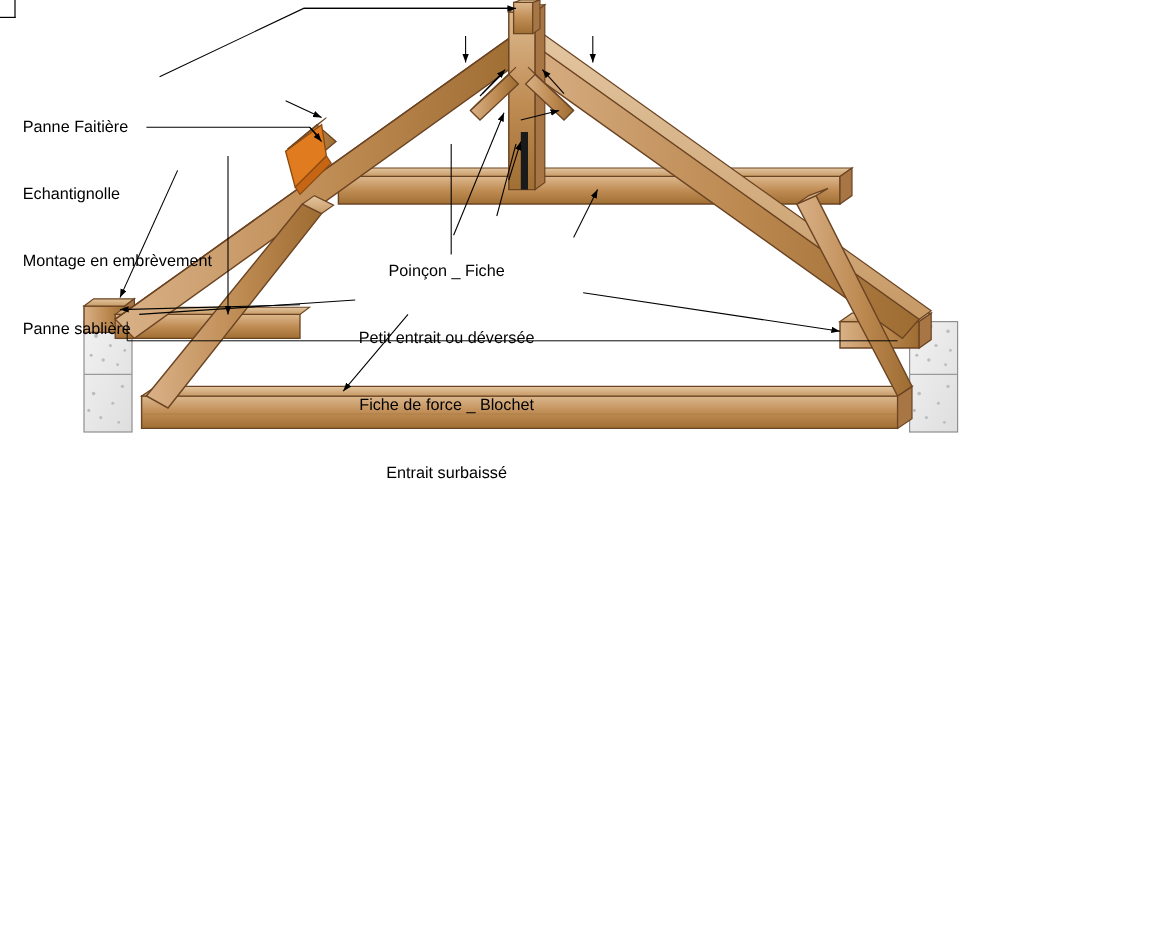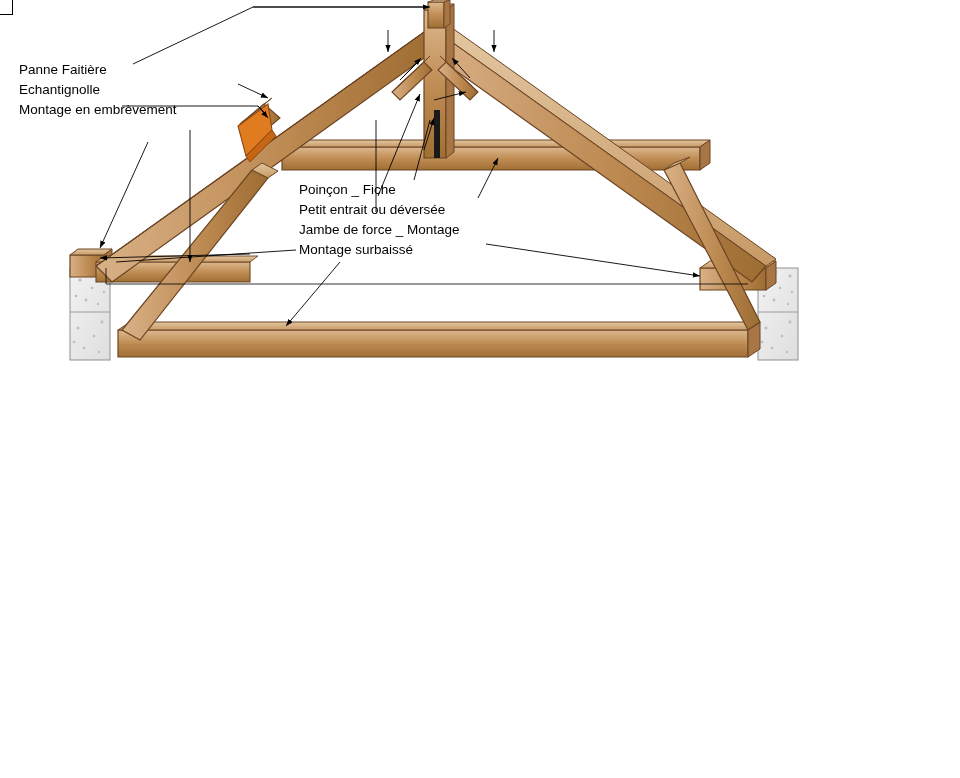--- a/index.html
+++ b/index.html
@@ -35,24 +35,26 @@
     line-height: 20px;
     letter-spacing: 0px;
   }
   #labels-left {
     left: 19px;
     top: 60px;
   }
   #labels-center {
     left: 299px;
     top: 180px;
+    text-align: center;
   }
   .label-line {
     display: block;
     height: 20px;
+    margin-top: 36px;
   }
   #corner-box {
     position: absolute;
     left: 0px;
     top: 0px;
     width: 13px;
     height: 15px;
     border: 1px solid #000000;
     border-top: none;
     border-left: none;
@@ -258,22 +260,23 @@
       <path d="M250 254 L100 258"></path>
 
       <path d="M340 262 L286 326"></path>
     </g>
   </svg>
 
   <div class="label-block" id="labels-left">
     <span class="label-line">Panne Faitière</span>
     <span class="label-line">Echantignolle</span>
     <span class="label-line">Montage en embrèvement</span>
+    <span class="label-line">Panne sablière</span>
   </div>
 
   <div class="label-block" id="labels-center">
     <span class="label-line">Poinçon _ Fiche</span>
     <span class="label-line">Petit entrait ou déversée</span>
-    <span class="label-line">Jambe de force _ Montage</span>
-    <span class="label-line">Montage surbaissé</span>
+    <span class="label-line">Fiche de force _ Blochet</span>
+    <span class="label-line">Entrait surbaissé</span>
   </div>
 
 </div>
 
 </body></html>

